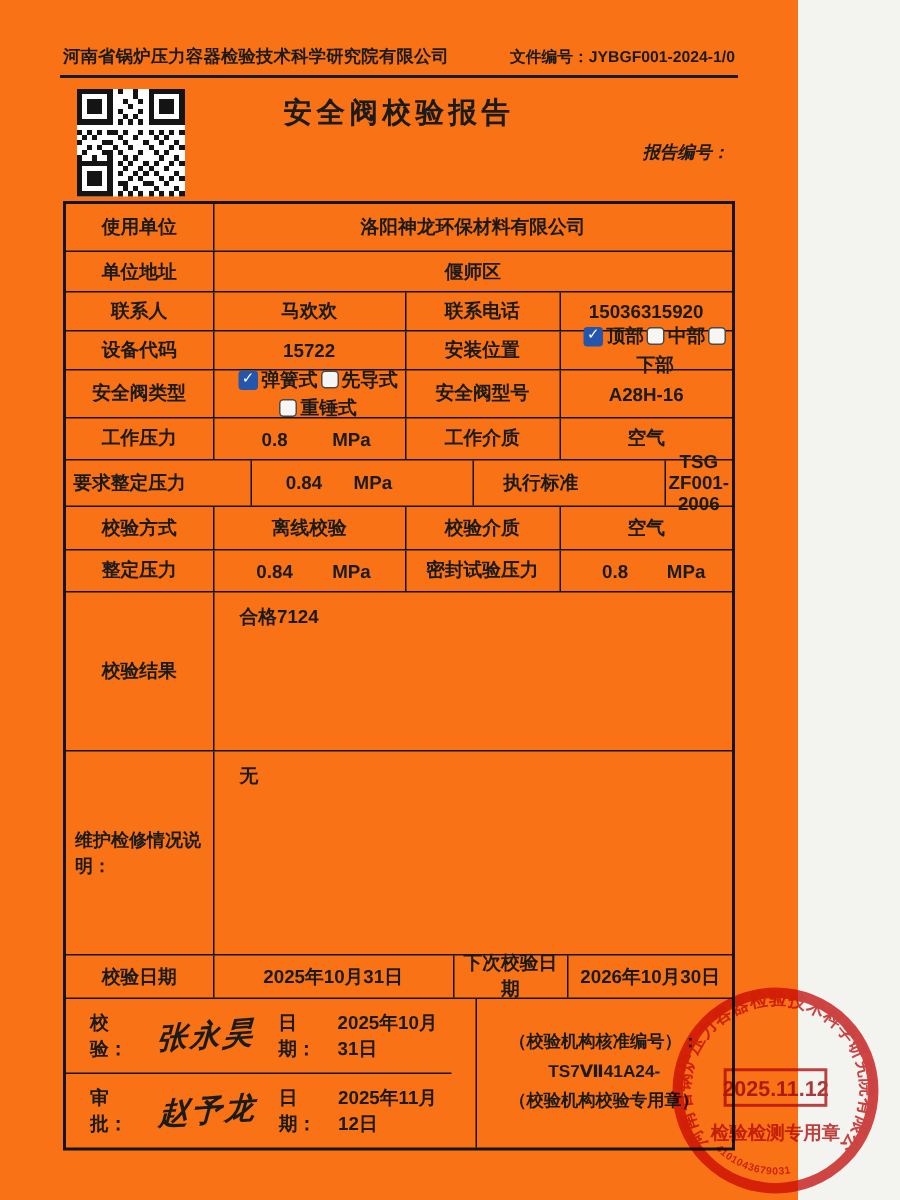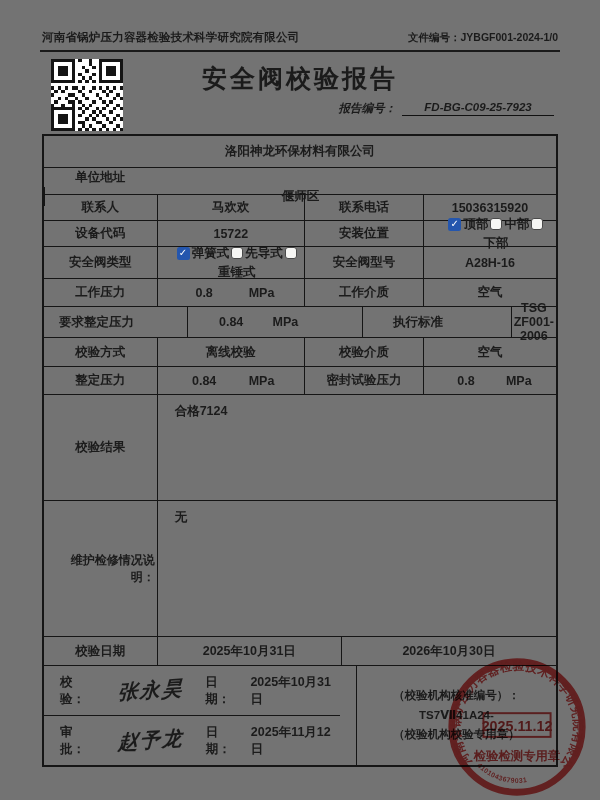--- a/index.html
+++ b/index.html
@@ -1,47 +1,47 @@
 <!DOCTYPE html>
 <html><head>
 <meta charset="utf-8">
 <style>
   html,body{margin:0;padding:0;}
   body{width:600px;height:800px;overflow:hidden;background:#f3f3f0;
        font-family:"Liberation Sans","DejaVu Sans",sans-serif;color:#1b1b1b;}
-  .sheet{position:relative;width:600px;height:800px;background:#737373;}
+  .sheet{position:relative;width:532px;height:800px;background:#f97316;}
 
   
   .top{display:flex;justify-content:space-between;align-items:flex-end;padding:30px 42px 0 42px;}
   .company{font-size:11.5px;font-weight:700;letter-spacing:.2px;}
   .docno{font-size:10.5px;font-weight:700;white-space:nowrap;}
   .rule{margin:5px 40px 0;border-top:2px solid #1a1a1a;}
   .mid{position:relative;height:70px;}
   .qr{position:absolute;left:50px;top:7px;width:74px;height:72px;}
-  .title{text-align:center;font-size:25px;font-weight:800;letter-spacing:3px;padding-top:10px;}
+  .title{text-align:center;font-size:19px;font-weight:800;letter-spacing:3px;padding-top:10px;}
   .repline{display:flex;justify-content:flex-end;align-items:center;margin:6px 46px 0 0;font-style:italic;}
   .replabel{font-size:11.5px;font-weight:700;}
   .repval{display:inline-block;width:152px;text-align:center;border-bottom:1.5px solid #111;
           font-size:11.5px;font-weight:700;padding-bottom:2px;margin-left:6px;}
 
   
   .tbl{margin:12px 42px 0;border:2px solid #151515;}
   .row{display:flex;border-top:1.5px solid #151515;}
   .row:first-child{border-top:none;}
   .cell{display:flex;align-items:center;justify-content:center;border-left:1.5px solid #151515;
         font-size:12.5px;text-align:center;box-sizing:border-box;padding:1px 2px;}
   .cell:first-child{border-left:none;}
   .lab,.val{font-weight:700;}
   .w1{width:22%;} .w2{width:28.8%;} .w3{width:23.2%;} .w4{flex:1;}
   .b2{width:36%;} .b3{width:17.2%;}
-  .h1{height:31px;} .h2{height:26px;flex-direction:column;} .h3{height:25px;} .h4{height:25px;} .h5{height:31px;}
+  .h1{height:31px;} .h2{height:26px;} .h3{height:25px;} .h4{height:25px;} .h5{height:31px;}
   .h6{height:27px;justify-content:center;} .h7{height:30px;gap:38px;} .h8{height:28px;} .h9{height:27px;}
   .h10{height:105px;} .h11{height:135px;} .h12{height:28px;}
   .topleft{justify-content:flex-start;align-items:flex-start;padding:8px 17px;text-align:left;}
-  .leftlab{justify-content:flex-start;padding-left:6px;text-align:right;font-size:12px;}
+  .leftlab{justify-content:flex-start;padding-left:6px;text-align:left;font-size:12px;}
 
   
   .cbg{display:flex;align-items:center;justify-content:center;flex-wrap:wrap;gap:2px;line-height:1.3;font-weight:700;margin-left:12px;}
   .cb{width:12px;height:12px;border:1.6px solid #4a4a4a;border-radius:3px;background:#f6f6f4;box-sizing:border-box;flex:none;}
   .cbk{width:13px;height:13px;border-radius:2.5px;background:#2456ae;position:relative;flex:none;}
   .cbk::after{content:"✓";position:absolute;left:2px;top:-1px;color:#fff;font-size:10px;font-weight:700;line-height:13px;}
 
   
   .pv{display:flex;width:100%;align-items:center;}
   .pv .v{flex:1.25;text-align:center;font-weight:700;}
@@ -75,27 +75,27 @@
     <svg class="qr" viewBox="0 0 21 21" shape-rendering="crispEdges">
       <rect width="21" height="21" fill="#fff"></rect>
       <path fill="#141414" d="M0 0h7v7H0z M14 0h7v7h-7z M0 14h7v7H0z"></path>
       <path fill="#ffffff" d="M1 1h5v5H1z M15 1h5v5h-5z M1 15h5v5H1z"></path>
       <path fill="#141414" d="M2 2h3v3H2z M16 2h3v3h-3z M2 16h3v3H2z"></path>
       <path fill="#141414" d="M8 0h1v1h-1z M11 0h1v2h-1z M9 2h1v1h-1z M12 2h1v1h-1z M10 3h1v1h-1z M8 4h1v1h-1z M12 4h1v1h-1z M9 5h1v1h-1z M11 5h1v1h-1z M8 6h1v1h-1z M10 6h1v1h-1z M12 6h1v1h-1z M6 8h1v1h-1z M6 10h1v1h-1z M6 12h1v1h-1z M0 8h1v1H0z M2 8h1v1H2z M4 8h1v1H4z M7 8h1v1H7z M9 8h1v1H9z M12 8h1v1h-1z M14 8h1v1h-1z M16 8h1v1h-1z M18 8h1v1h-1z M20 8h1v1h-1z M1 9h1v1H1z M3 9h1v1H3z M8 9h1v1H8z M11 9h1v1h-1z M15 9h1v1h-1z M17 9h1v1h-1z M0 10h1v1H0z M5 10h1v1H5z M9 10h1v1H9z M13 10h1v1h-1z M16 10h1v1h-1z M19 10h1v1h-1z M2 11h1v1H2z M4 11h1v1H4z M7 11h1v1H7z M10 11h1v1h-1z M14 11h1v1h-1z M18 11h1v1h-1z M20 11h1v1h-1z M1 12h1v1H1z M5 12h1v1H5z M8 12h1v1H8z M12 12h1v1h-1z M15 12h1v1h-1z M17 12h1v1h-1z M0 13h1v1H0z M3 13h1v1H3z M6 13h1v1H6z M9 13h1v1H9z M11 13h1v1h-1z M16 13h1v1h-1z M19 13h1v1h-1z M8 14h1v1H8z M10 14h1v1h-1z M13 14h1v1h-1z M15 14h1v1h-1z M18 14h1v1h-1z M20 14h1v1h-1z M9 15h1v1H9z M12 15h1v1h-1z M14 15h1v1h-1z M17 15h1v1h-1z M8 16h1v1H8z M11 16h1v1h-1z M13 16h1v1h-1z M15 16h1v1h-1z M19 16h1v1h-1z M10 17h1v1h-1z M12 17h1v1h-1z M16 17h1v1h-1z M18 17h1v1h-1z M20 17h1v1h-1z M8 18h1v1H8z M9 18h1v1H9z M13 18h1v1h-1z M14 18h1v1h-1z M17 18h1v1h-1z M9 19h1v1H9z M11 19h1v1h-1z M15 19h1v1h-1z M19 19h1v1h-1z M8 20h1v1H8z M10 20h1v1h-1z M12 20h1v1h-1z M14 20h1v1h-1z M16 20h1v1h-1z M18 20h1v1h-1z M20 20h1v1h-1z"></path>
     </svg>
     <div class="title">安全阀校验报告</div>
     <div class="repline">
       <span class="replabel">报告编号：</span>
-      <span class="repval">FD-BG-C09-25-7923</span>
     </div>
   </div>
 
   <div class="tbl">
 
     <div class="row h1">
+      <div class="cell w1 lab">使用单位</div>
       <div class="cell w4 val">洛阳神龙环保材料有限公司</div>
     </div>
 
     <div class="row h2">
       <div class="cell w1 lab">单位地址</div>
       <div class="cell w4 val">偃师区</div>
     </div>
 
     <div class="row h3">
       <div class="cell w1 lab">联系人</div>
@@ -190,20 +190,21 @@
     </div>
 
     <div class="row h11">
       <div class="cell w1 lab leftlab">维护检修情况说明：</div>
       <div class="cell w4 val topleft">无</div>
     </div>
 
     <div class="row h12">
       <div class="cell w1 lab">校验日期</div>
       <div class="cell b2 val">2025年10月31日</div>
+      <div class="cell b3 lab">下次校验日期</div>
       <div class="cell w4 val">2026年10月30日</div>
     </div>
 
     <div class="sig">
       <div class="sigL">
         <div class="sigRow">
           <span>校验：</span>
           <span class="sigName">张永昊</span>
           <span>日期：</span>
           <span>2025年10月31日</span>

